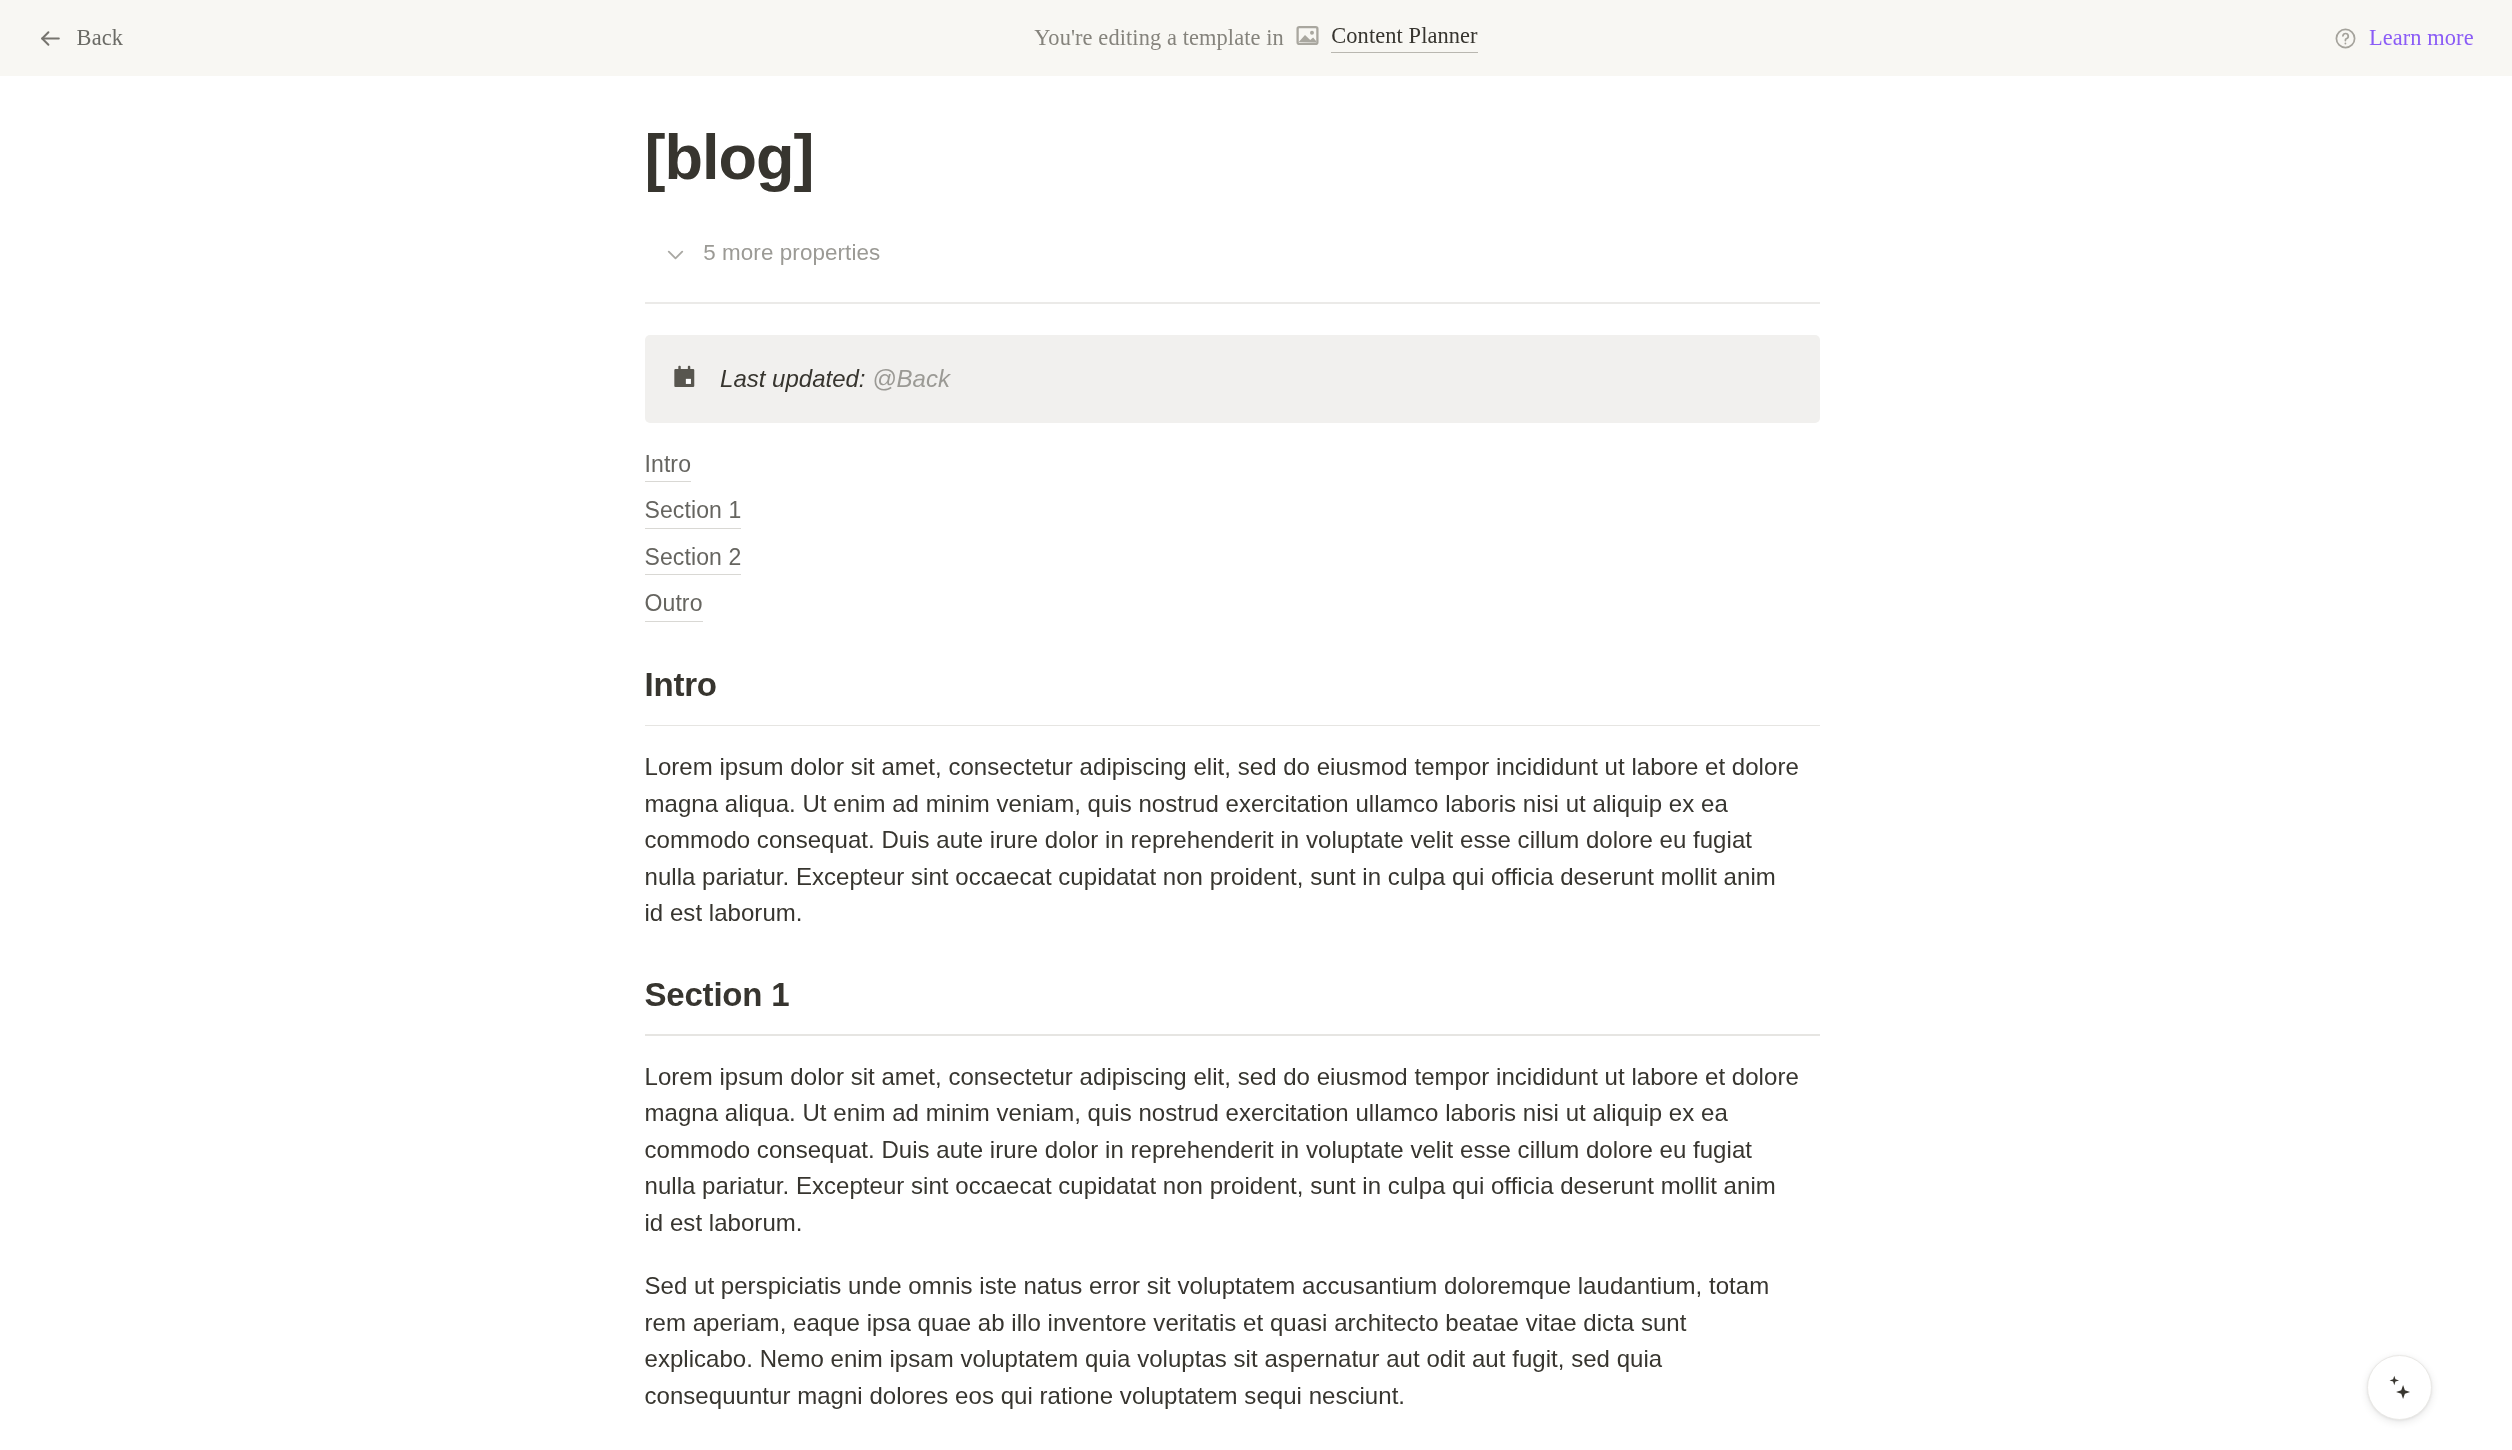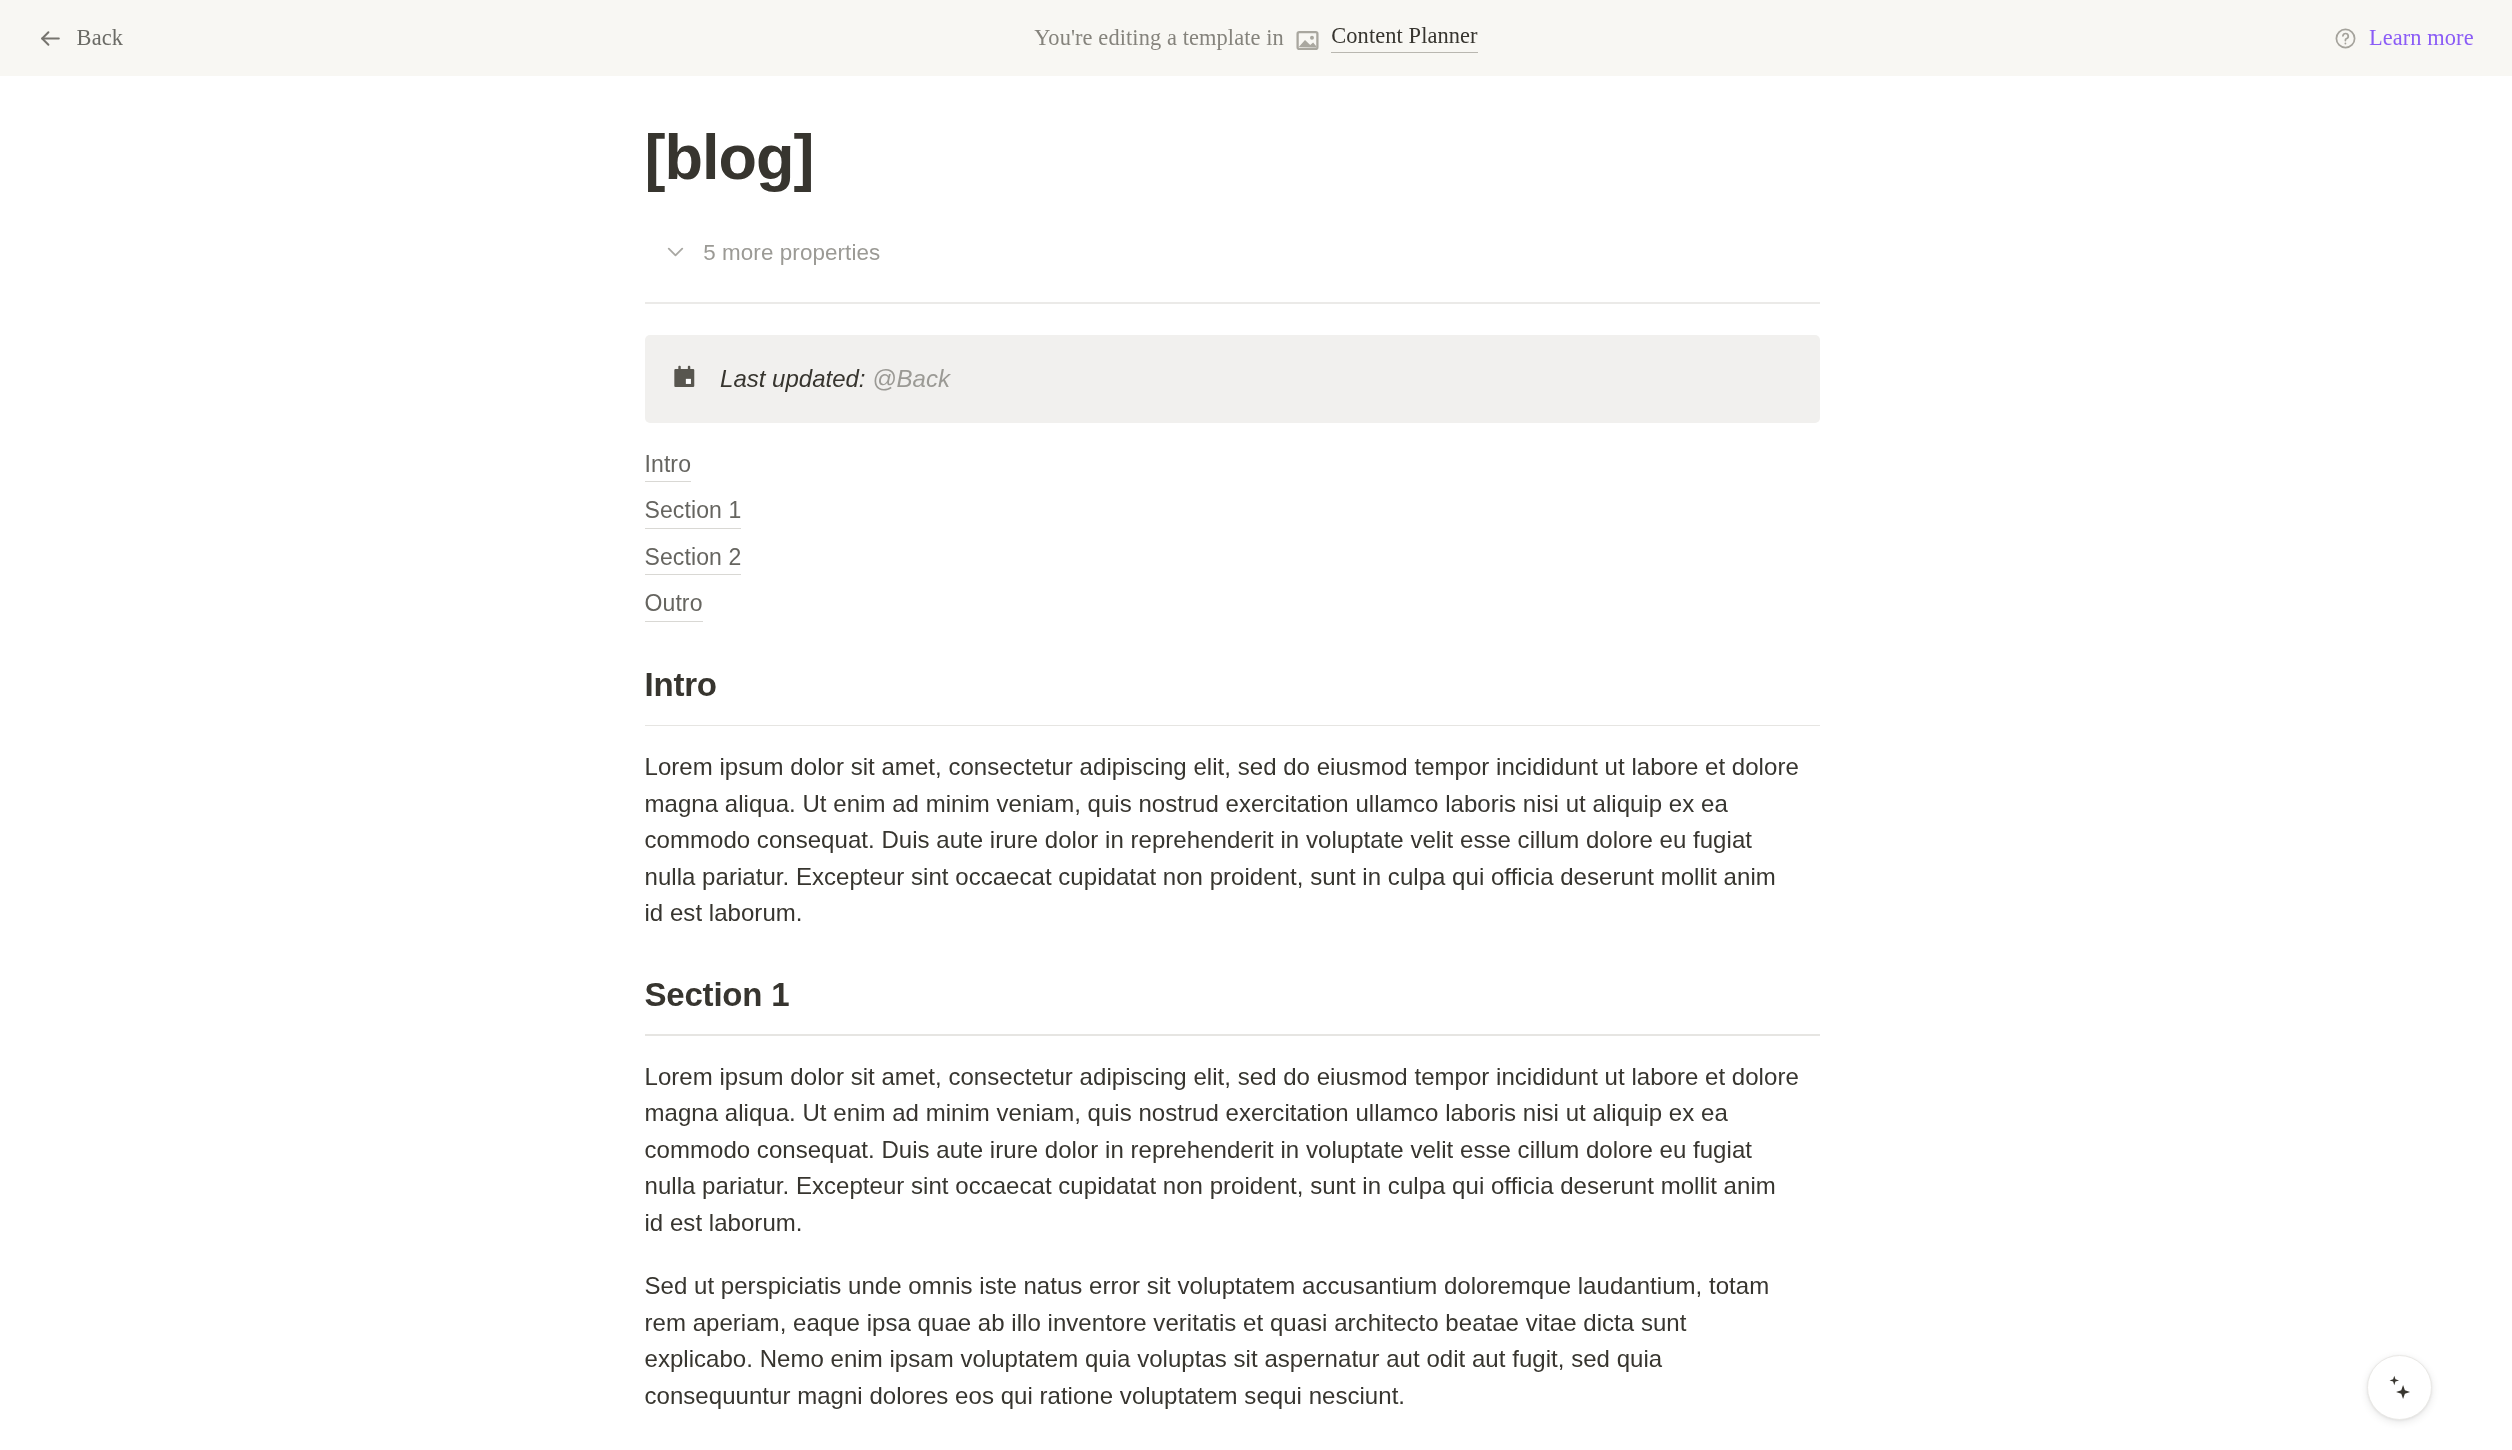--- a/index.html
+++ b/index.html
@@ -49,21 +49,21 @@
     gap: 11.6px;
     white-space: nowrap;
   }
   .banner-msg {
     font-size: 22.4px;
     color: #85837c;
     letter-spacing: 0.1px;
   }
   .banner-db-link {
     display: inline-flex;
-    align-items: flex-end;
+    align-items: flex-start;
     gap: 10.8px;
     cursor: pointer;
   }
   .image-icon { display: block; width: 25px; height: 25px; }
   .banner-db-name {
     font-size: 22.4px;
     color: #37352f;
     border-bottom: 1.7px solid #b9b7b0;
     padding-bottom: 2.5px;
     letter-spacing: 0.1px;
@@ -106,21 +106,21 @@
     font-weight: bold;
     color: #37352f;
     letter-spacing: -1px;
     line-height: 1.1;
     padding-left: 2.5px;
   }
 
   
   .properties-toggle {
     display: inline-flex;
-    align-items: flex-start;
+    align-items: flex-end;
     gap: 16.6px;
     margin-top: 42px;
     margin-left: 18.3px;
     cursor: pointer;
     padding: 5.8px 8.3px 5.8px 3.3px;
     border-radius: 5px;
   }
   .chevron-down-icon { display: block; width: 23px; height: 23px; }
   .properties-toggle-label {
     font-size: 22.4px;

